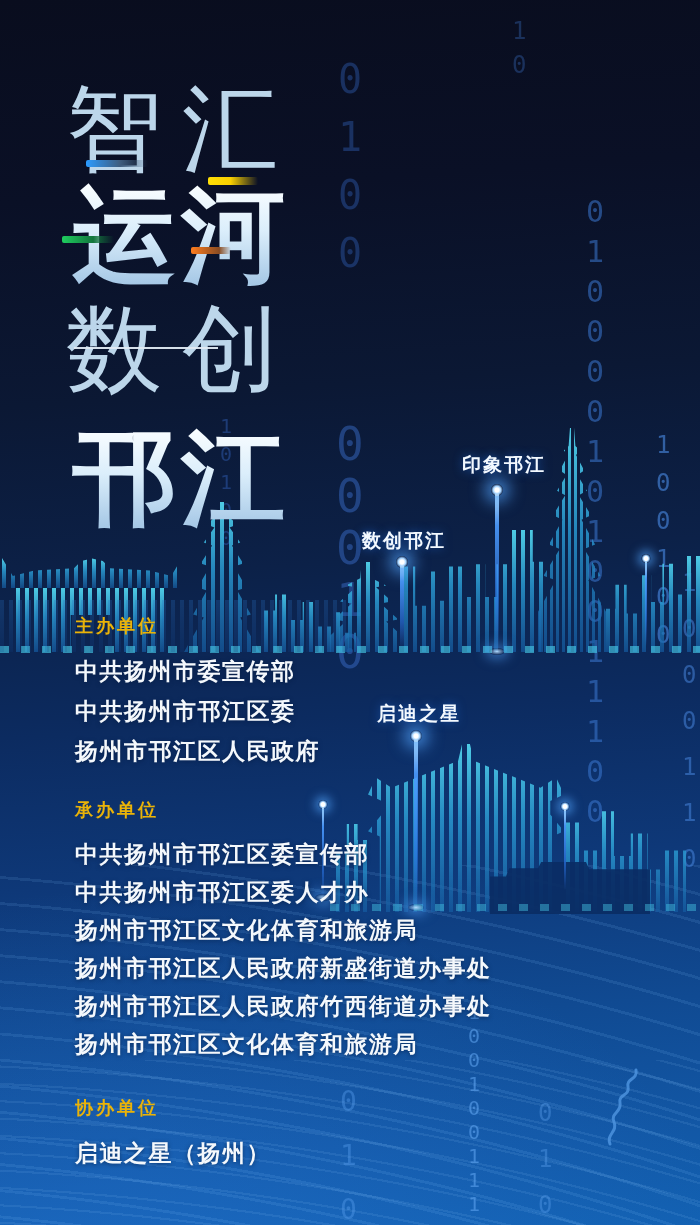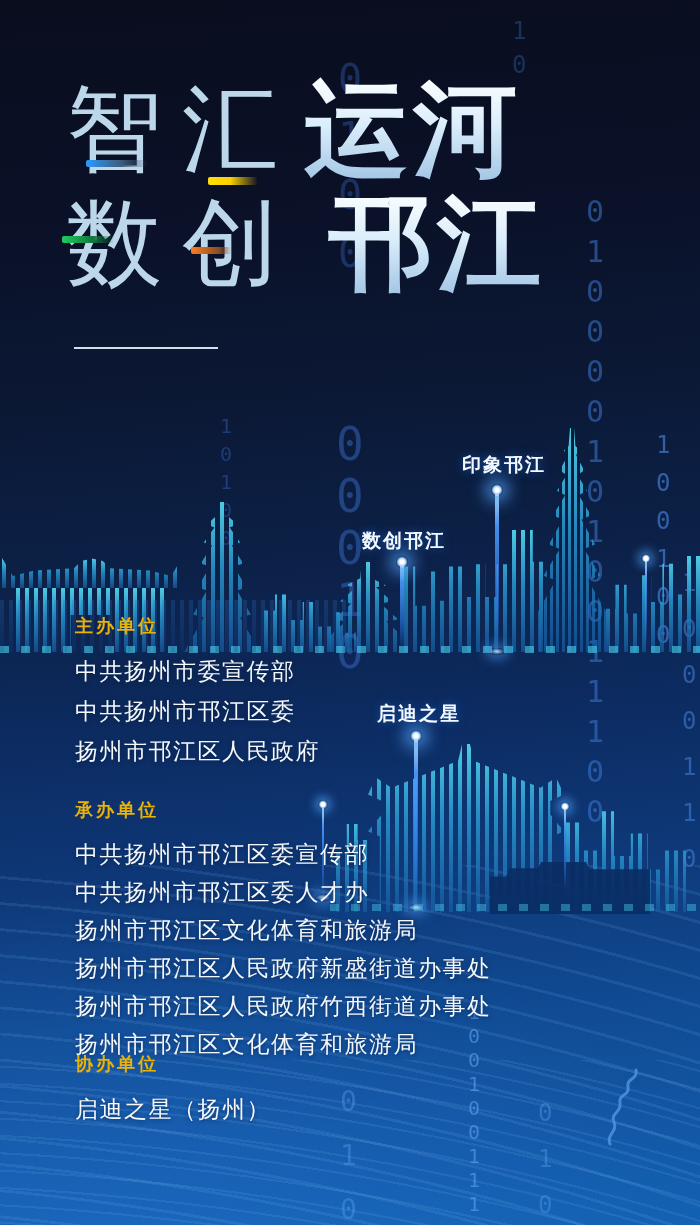--- a/index.html
+++ b/index.html
@@ -49,21 +49,21 @@
     width:16px;height:7px;border-radius:50%;
     background:radial-gradient(ellipse,rgba(180,220,255,.95),rgba(84,164,255,0) 70%);
     box-shadow:0 0 12px 4px rgba(84,166,255,.55);}
 
   
   .lmk{position:absolute;font-size:19px;font-weight:bold;color:#f3f9ff;letter-spacing:2px;
     text-shadow:0 0 10px rgba(25,85,175,.9);white-space:nowrap;}
 
   
   .title{position:absolute;left:66px;top:76px;}
-  .trow{display:flex;align-items:flex-start;}
+  .trow{display:flex;align-items:flex-start;flex-direction:column;}
   .trow + .trow{margin-top:8px;gap:24px;}
   .t-light{font-size:96px;font-weight:300;color:#bcd6ea;letter-spacing:20px;line-height:1.1;white-space:nowrap;}
   .t-bold{font-size:104px;font-weight:800;color:#d8ecfa;letter-spacing:5px;line-height:1.02;
     margin-left:6px;white-space:nowrap;text-shadow:0 2px 8px rgba(0,18,50,.55);}
   @supports (-webkit-background-clip:text){
     .t-bold{background:linear-gradient(180deg,#f9fdff 4%,#dbeefb 46%,#a6c8e6 96%);
       -webkit-background-clip:text;background-clip:text;color:transparent;text-shadow:none;}
   }
   .acc{position:absolute;height:7px;border-radius:2px;}
   .acc-blue{left:86px;top:160px;width:62px;
@@ -77,25 +77,25 @@
 
   
   .divider{position:absolute;left:74px;top:347px;width:144px;height:2px;background:#e0eaf3;opacity:.95;}
   .subtitle{position:absolute;left:74px;top:364px;font-size:25px;color:#e9f2fa;
     letter-spacing:1.5px;white-space:nowrap;}
 
   
   .sec{position:absolute;left:75px;}
   .sec-h{font-size:18px;font-weight:800;color:#eab308;letter-spacing:3px;margin-bottom:13px;white-space:nowrap;}
   .sec-item{font-size:23px;color:#f4f8fc;letter-spacing:1.5px;height:40px;display:flex;
-    align-items:center;white-space:nowrap;text-shadow:0 1px 4px rgba(5,25,60,.6);}
+    align-items:center;white-space:nowrap;text-shadow:0 1px 4px rgba(5,25,60,.6);font-weight:bold;}
   .sec-host{top:614px;}
   .sec-org{top:798px;}
   .sec-org .sec-item{height:38px;}
-  .sec-co{top:1052px;}
+  .sec-co{top:1096px;}
 
   .canal{position:absolute;left:596px;top:1058px;}
 </style>
 </head>
 <body>
 
 <div class="poster">
 
   <div class="bg"></div>
   <div class="bg-glow"></div>

